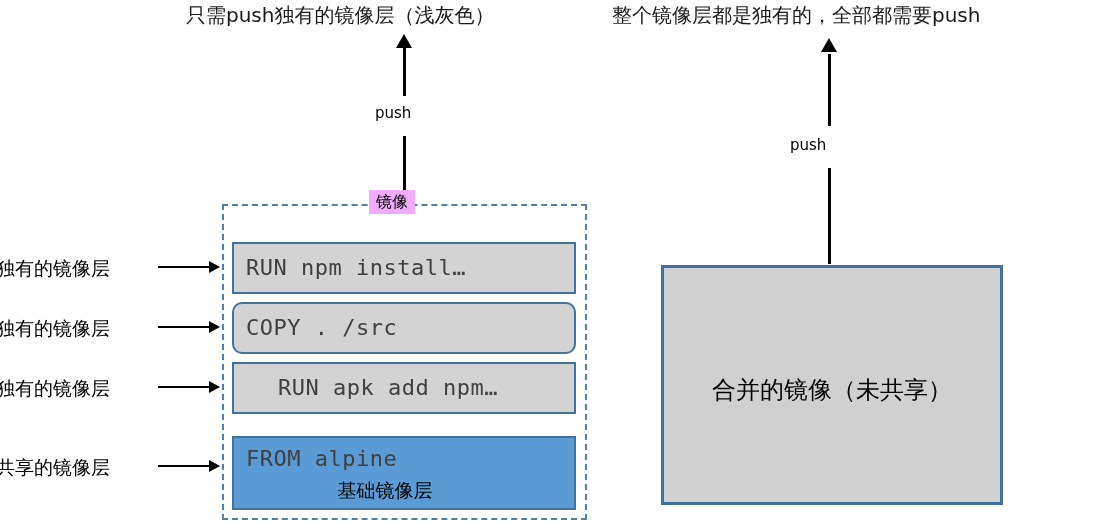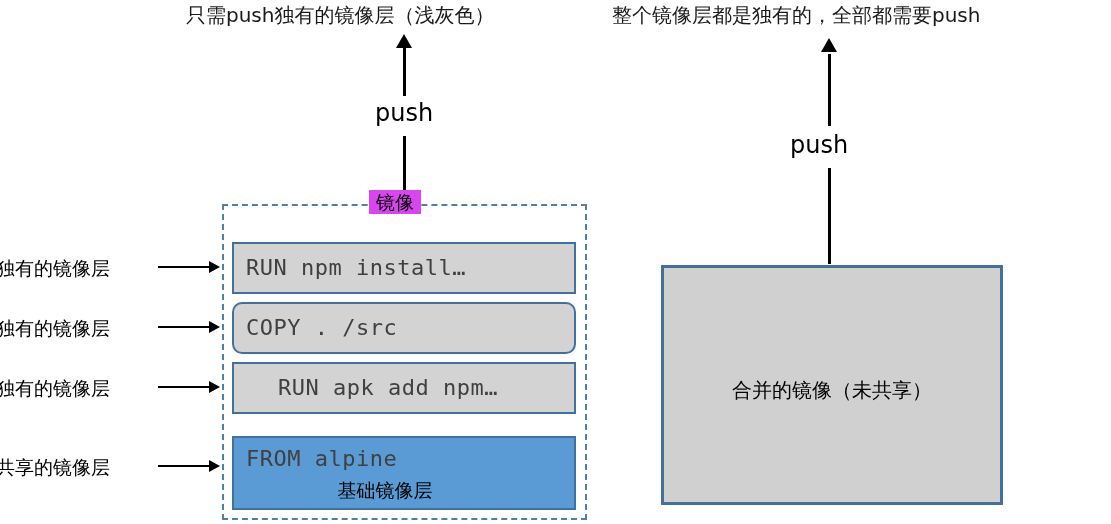--- a/index.html
+++ b/index.html
@@ -42,21 +42,21 @@
   }
   .arrow-head-up {
     position: absolute;
     width: 0; height: 0;
     border-left: 8px solid transparent;
     border-right: 8px solid transparent;
     border-bottom: 14px solid #000000;
   }
   .push-label {
     position: absolute;
-    font-size: 24px;
+    font-size: 15px;
     line-height: 26px;
     white-space: nowrap;
     background: #ffffff;
     padding: 0 4px;
   }
 
   
   #push-line-left-upper { left: 403px; top: 48px;  height: 48px; }
   #push-head-left       { left: 396px; top: 34px; }
   #push-label-left      { left: 371px; top: 100px; }
@@ -75,23 +75,23 @@
     top: 204px;
     width: 365px;
     height: 316px;
     border: 2px dashed #4f81a8;
     box-sizing: border-box;
   }
   #image-container-label {
     position: absolute;
     left: 369px;
     top: 190px;
-    font-size: 19px;
+    font-size: 16px;
     line-height: 24px;
-    background: #d946ef;
+    background: #f0abfc;
     padding: 0 7px;
     white-space: nowrap;
   }
 
   
   .layer-box {
     position: absolute;
     left: 232px;
     width: 344px;
     height: 52px;
@@ -185,21 +185,21 @@
     box-sizing: border-box;
     background: #d0d0d0;
     border: 3px solid #41719c;
   }
   #merged-label {
     position: absolute;
     left: 661px;
     top: 377px;
     width: 342px;
     text-align: center;
-    font-size: 20px;
+    font-size: 24px;
     line-height: 26px;
     white-space: nowrap;
   }
 </style>
 </head>
 <body>
 
 <div class="stage">
 
   <div class="title" id="title-left">只需push独有的镜像层（浅灰色）</div>

